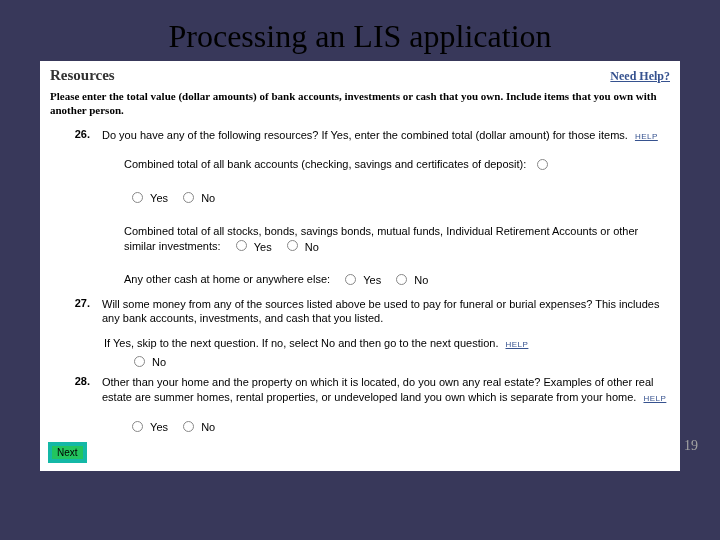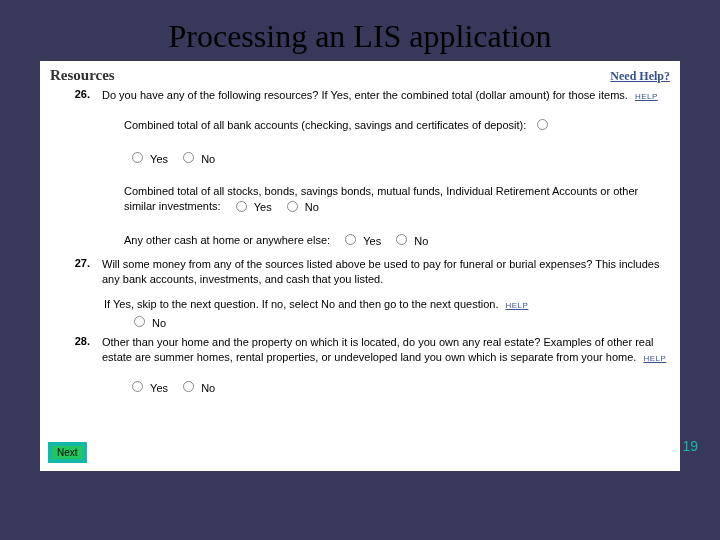--- a/index.html
+++ b/index.html
@@ -125,39 +125,40 @@
     font-family: Arial, sans-serif;
     background: #22c55e;
     border: 4px solid #14b8a6;
     padding: 1px 5px;
     cursor: pointer;
   }
   .pagenum {
     position: absolute;
     right: 22px;
     bottom: 12px;
-    font-family: Liberation Sans, sans-serif;
+    font-family: Liberation Serif, serif;
     font-size: 14px;
-    color: #14b8a6;
+    color: #a3a3a3;
     text-align: right;
   }
 </style>
 </head>
 <body>
 
 <div class="slide">
   <div class="title">Processing an LIS application</div>
 
   <div class="panel">
 
     <div class="resources-row">
       <div class="resources-title">Resources</div>
       <div class="need-help">Need Help?</div>
     </div>
 
+    <div class="instr">Please enter the total value (dollar amounts) of bank accounts, investments or cash that you own. Include items that you own with another person.</div>
 
     <div class="qrow">
       <div class="qnum">26.</div>
       <div class="qbody">
         <span>Do you have any of the following resources? If Yes, enter the combined total (dollar amount) for those items.</span>
         <span class="help-link">HELP</span>
         <div class="subline">
           <span>Combined total of all bank accounts (checking, savings and certificates of deposit):</span>
           <span class="radio first"></span>
         </div>

